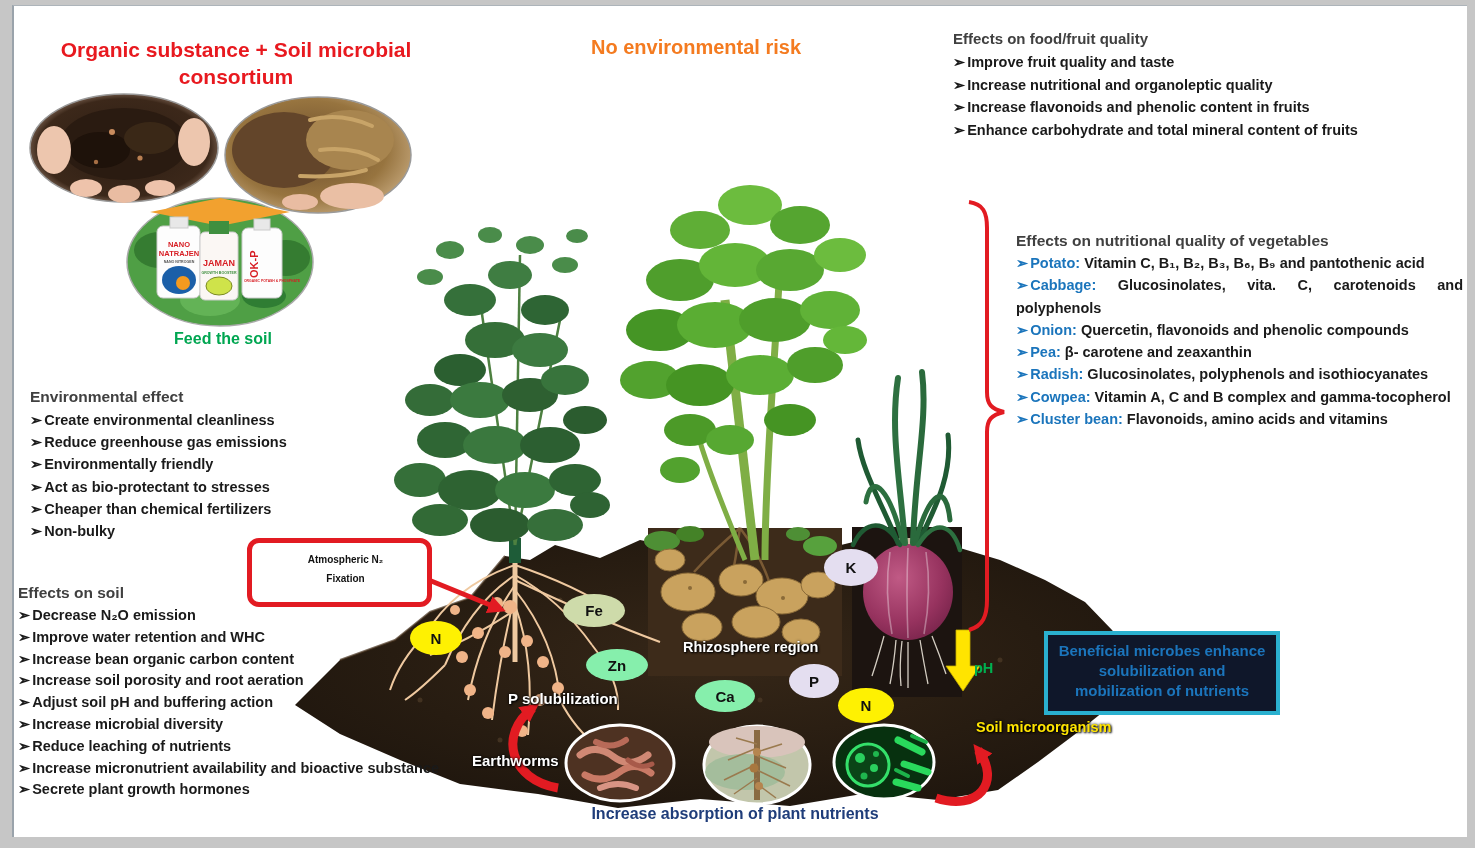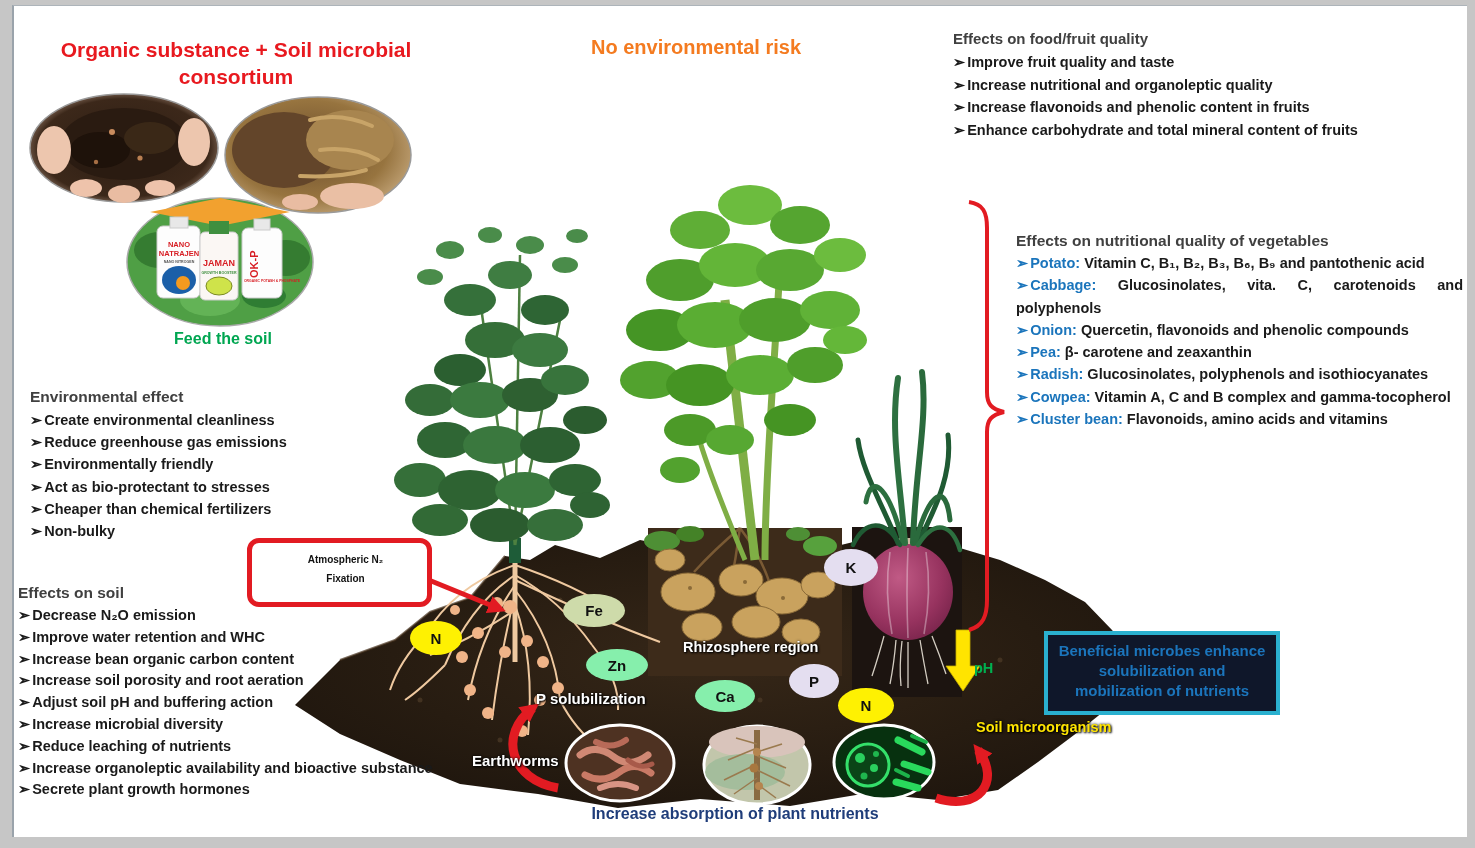--- a/index.html
+++ b/index.html
@@ -52,21 +52,21 @@
     position:absolute;border-radius:50%;display:flex;align-items:center;justify-content:center;
     font-weight:bold;font-size:15px;color:#111;
   }
   .nut-yellow{background:#fef102;}
   .nut-green{background:#cedbaa;}
   .nut-blue{background:#86efac;}
   .nut-lav{background:#e4def0;}
   
   .lab-white{color:#ffffff;font-weight:bold;text-shadow:0 0 3px #000,1px 1px 2px #000;}
   .lab-yellow{color:#ffe400;font-weight:bold;text-shadow:0 0 3px #000,1px 1px 2px #000;margin-left:44px;}
-  .p-solub{left:508px;top:690px;font-size:15px;margin-left:28px;}
+  .p-solub{left:508px;top:690px;font-size:15px;}
   .rhizo{left:683px;top:639px;font-size:14.5px;}
   .earthworms{left:472px;top:752px;font-size:15px;}
   .soil-micro{left:932px;top:719px;font-size:14.5px;}
   .ph{left:974px;top:660px;color:#00b050;font-size:14.5px;font-weight:bold;}
   .absorption{left:590px;top:805px;width:290px;text-align:center;color:#1f3d7a;font-size:16px;font-weight:bold;}
   svg.art{position:absolute;left:0;top:0;}
 </style>
 </head>
 <body>
 
@@ -416,21 +416,21 @@
 
 <div class="abs sec soil">
   <div class="sec-title">Effects on soil</div>
   <div class="li"><span class="bullet">➢</span><span>Decrease N₂O emission</span></div>
   <div class="li"><span class="bullet">➢</span><span>Improve water retention and WHC</span></div>
   <div class="li"><span class="bullet">➢</span><span>Increase bean organic carbon content</span></div>
   <div class="li"><span class="bullet">➢</span><span>Increase soil porosity and root aeration</span></div>
   <div class="li"><span class="bullet">➢</span><span>Adjust soil pH and buffering action</span></div>
   <div class="li"><span class="bullet">➢</span><span>Increase microbial diversity</span></div>
   <div class="li"><span class="bullet">➢</span><span>Reduce leaching of nutrients</span></div>
-  <div class="li"><span class="bullet">➢</span><span>Increase organoleptic availability and bioactive substance</span></div>
+  <div class="li"><span class="bullet">➢</span><span>Increase micronutrient availability and bioactive substance</span></div>
   <div class="li"><span class="bullet">➢</span><span>Secrete plant growth hormones</span></div>
 </div>
 
 <div class="abs atm-box">
   <div>Atmospheric N₂</div>
   <div>Fixation</div>
 </div>
 
 <div class="nut nut-yellow" style="left:410px;top:621px;width:52px;height:34px;">N</div>
 <div class="nut nut-green" style="left:563px;top:594px;width:62px;height:33px;">Fe</div>

